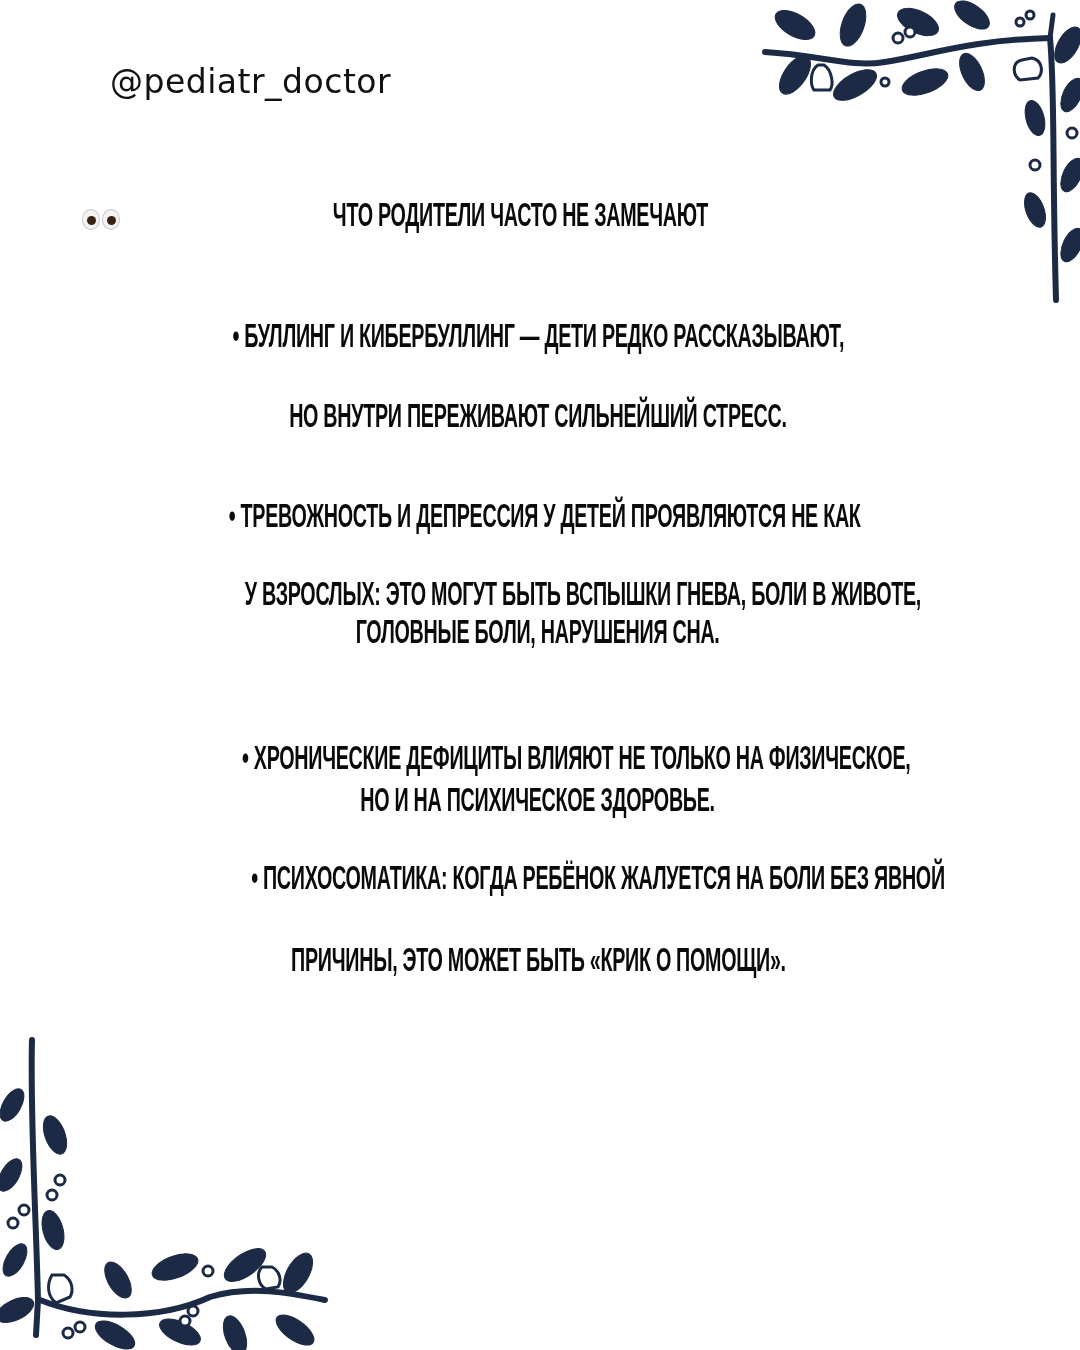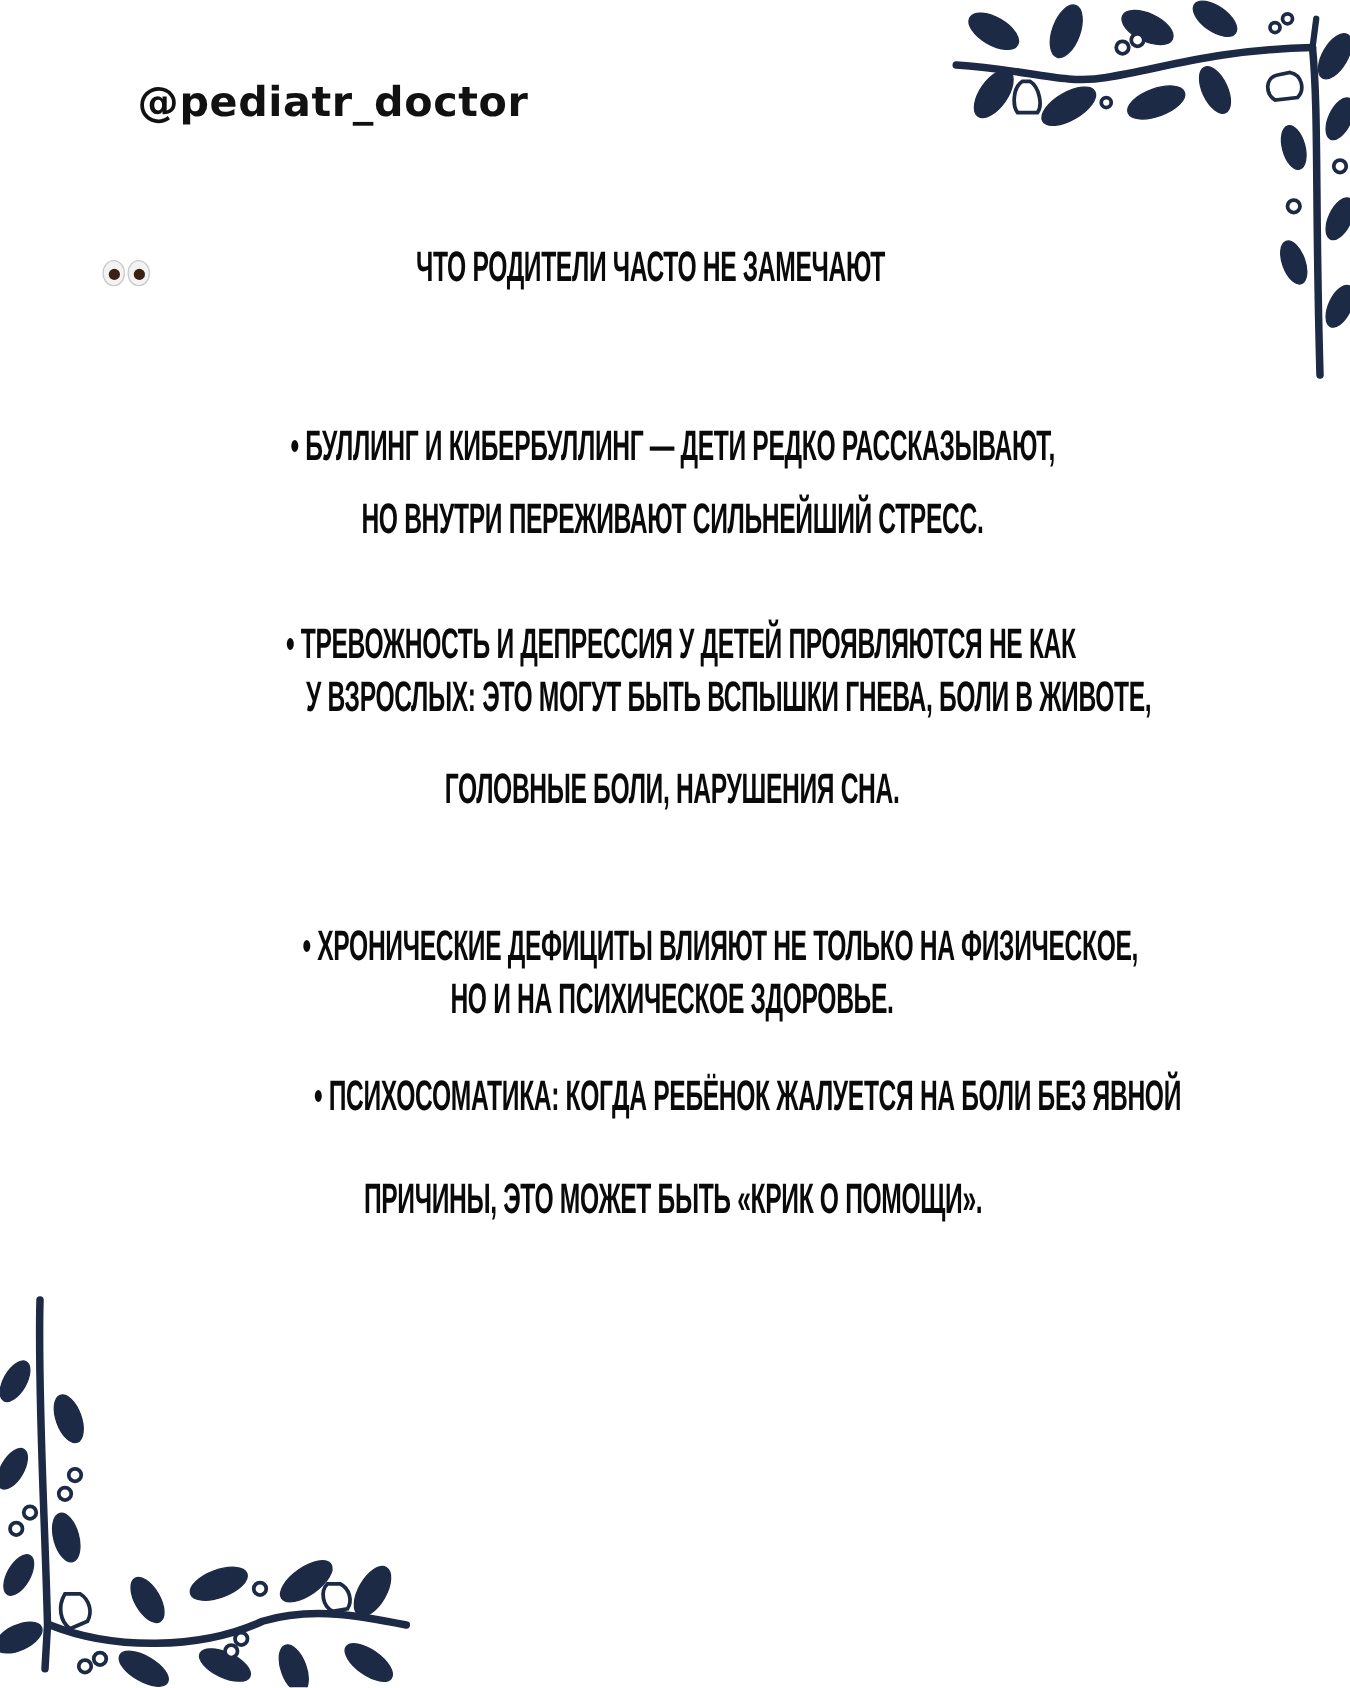--- a/index.html
+++ b/index.html
@@ -3,21 +3,21 @@
 <meta charset="utf-8">
 <style>
   html, body { margin: 0; padding: 0; }
   body {
     width: 1080px; height: 1350px; background: #ffffff;
     position: relative; overflow: hidden;
     font-family: "Liberation Sans", sans-serif; color: #0a0a0a;
   }
   .handle {
     position: absolute; left: 110px; top: 62px;
-    font-family: "DejaVu Sans", sans-serif; font-size: 33px; font-weight: 700;
+    font-family: "DejaVu Sans", sans-serif; font-size: 33px; font-weight: 400;
     letter-spacing: 0.5px; color: #111;
   }
   .line {
     position: absolute; left: 0; width: 1076px; text-align: center;
     white-space: nowrap;
   }
   .line span.txt {
     display: inline-block;
     font-family: "Liberation Sans", sans-serif; font-weight: 700;
     font-size: 34px; letter-spacing: -0.5px;
@@ -42,25 +42,25 @@
 </head>
 <body>
 
 <div class="handle">@pediatr_doctor</div>
 
 <div class="line title">
   <span class="eyes"><span class="eye"></span><span class="eye"></span></span>
   <span class="txt">ЧТО РОДИТЕЛИ ЧАСТО НЕ ЗАМЕЧАЮТ</span>
 </div>
 
-<div class="line" style="top:338px"><span class="txt">• БУЛЛИНГ И КИБЕРБУЛЛИНГ — ДЕТИ РЕДКО РАССКАЗЫВАЮТ,</span></div>
+<div class="line" style="top:316px"><span class="txt">• БУЛЛИНГ И КИБЕРБУЛЛИНГ — ДЕТИ РЕДКО РАССКАЗЫВАЮТ,</span></div>
 <div class="line" style="top:396px"><span class="txt">НО ВНУТРИ ПЕРЕЖИВАЮТ СИЛЬНЕЙШИЙ СТРЕСС.</span></div>
 
 <div class="line" style="top:496px"><span class="txt">• ТРЕВОЖНОСТЬ И ДЕПРЕССИЯ У ДЕТЕЙ ПРОЯВЛЯЮТСЯ НЕ КАК</span></div>
-<div class="line" style="top:539px"><span class="txt">У ВЗРОСЛЫХ: ЭТО МОГУТ БЫТЬ ВСПЫШКИ ГНЕВА, БОЛИ В ЖИВОТЕ,</span></div>
+<div class="line" style="top:574px"><span class="txt">У ВЗРОСЛЫХ: ЭТО МОГУТ БЫТЬ ВСПЫШКИ ГНЕВА, БОЛИ В ЖИВОТЕ,</span></div>
 <div class="line" style="top:612px"><span class="txt">ГОЛОВНЫЕ БОЛИ, НАРУШЕНИЯ СНА.</span></div>
 
 <div class="line" style="top:738px"><span class="txt">• ХРОНИЧЕСКИЕ ДЕФИЦИТЫ ВЛИЯЮТ НЕ ТОЛЬКО НА ФИЗИЧЕСКОЕ,</span></div>
 <div class="line" style="top:780px"><span class="txt">НО И НА ПСИХИЧЕСКОЕ ЗДОРОВЬЕ.</span></div>
 
 <div class="line" style="top:858px"><span class="txt">• ПСИХОСОМАТИКА: КОГДА РЕБЁНОК ЖАЛУЕТСЯ НА БОЛИ БЕЗ ЯВНОЙ</span></div>
 <div class="line" style="top:940px"><span class="txt">ПРИЧИНЫ, ЭТО МОЖЕТ БЫТЬ «КРИК О ПОМОЩИ».</span></div>
 
 <svg class="ornament" style="left:750px;top:0px" width="330" height="310" viewBox="0 0 330 310">
   <g fill="#1c2a45" stroke="#1c2a45" stroke-linecap="round">

